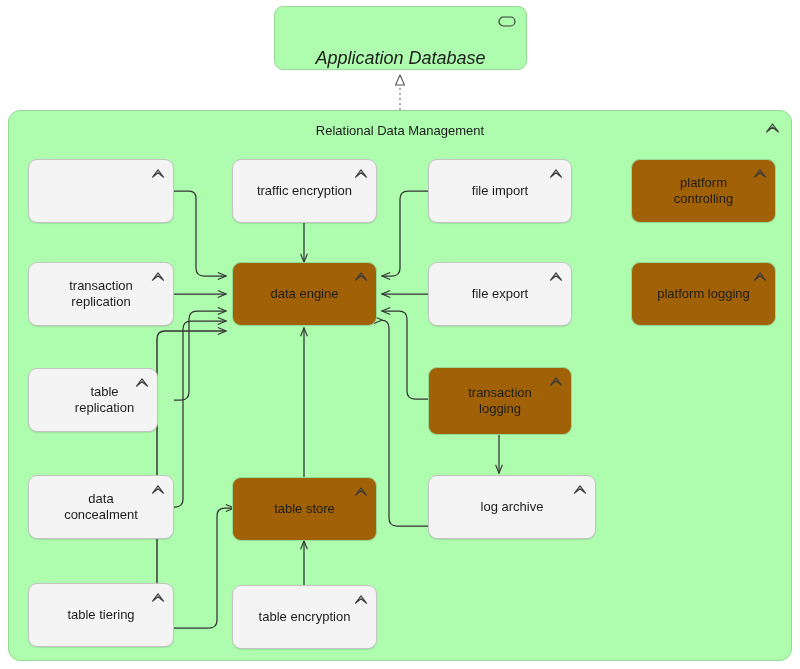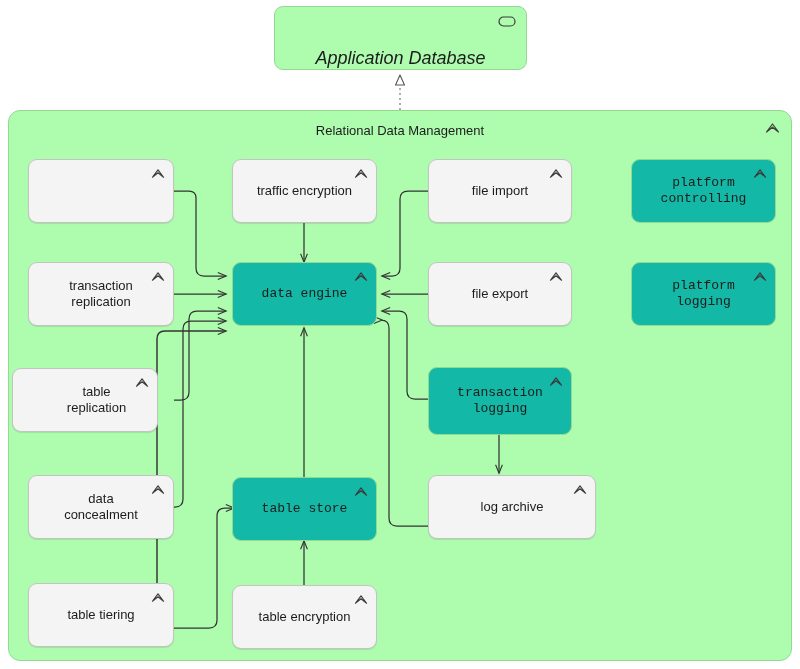--- a/index.html
+++ b/index.html
@@ -40,23 +40,22 @@
     text-align: center;
     line-height: 1.25;
     padding: 4px 22px;
   }
   .node.white {
     background: #f4f4f4;
     border-color: #c2c4c2;
     box-shadow: 0 1px 1px rgba(0,0,0,0.10);
   }
   .node.green {
-    background: #14b8a6;
+    background: #a16207;
     border-color: #93d893;
-    font-family: Liberation Mono, monospace;
   }
   .container {
     position: absolute;
     box-sizing: border-box;
     background: #aefcae;
     border: 1px solid #93d893;
     border-radius: 12px;
   }
   .container-title {
     position: absolute;
@@ -215,21 +214,21 @@
     </svg>
   </div>
 
   <div class="node green" style="left:631px; top:262px; width:145px; height:64px;">
     <span>platform logging</span>
     <svg class="icon-chevron" viewBox="0 0 15 15">
       <path d="M1.5 11 L7.5 3 L13.5 11 L7.5 6.2 Z" fill="none" stroke="#3b3b3b" stroke-width="1.2" stroke-linejoin="round"></path>
     </svg>
   </div>
 
-  <div class="node white" style="left:12px; top:368px; width:146px; height:64px;padding-left:45px;">
+  <div class="node white" style="left:28px; top:368px; width:130px; height:64px;padding-left:45px;">
     <span>table replication</span>
     <svg class="icon-chevron" viewBox="0 0 15 15">
       <path d="M1.5 11 L7.5 3 L13.5 11 L7.5 6.2 Z" fill="none" stroke="#3b3b3b" stroke-width="1.2" stroke-linejoin="round"></path>
     </svg>
   </div>
 
   <div class="node green" style="left:428px; top:367px; width:144px; height:68px;text-align:center;">
     <span>transaction logging</span>
     <svg class="icon-chevron" viewBox="0 0 15 15">
       <path d="M1.5 11 L7.5 3 L13.5 11 L7.5 6.2 Z" fill="none" stroke="#3b3b3b" stroke-width="1.2" stroke-linejoin="round"></path>

